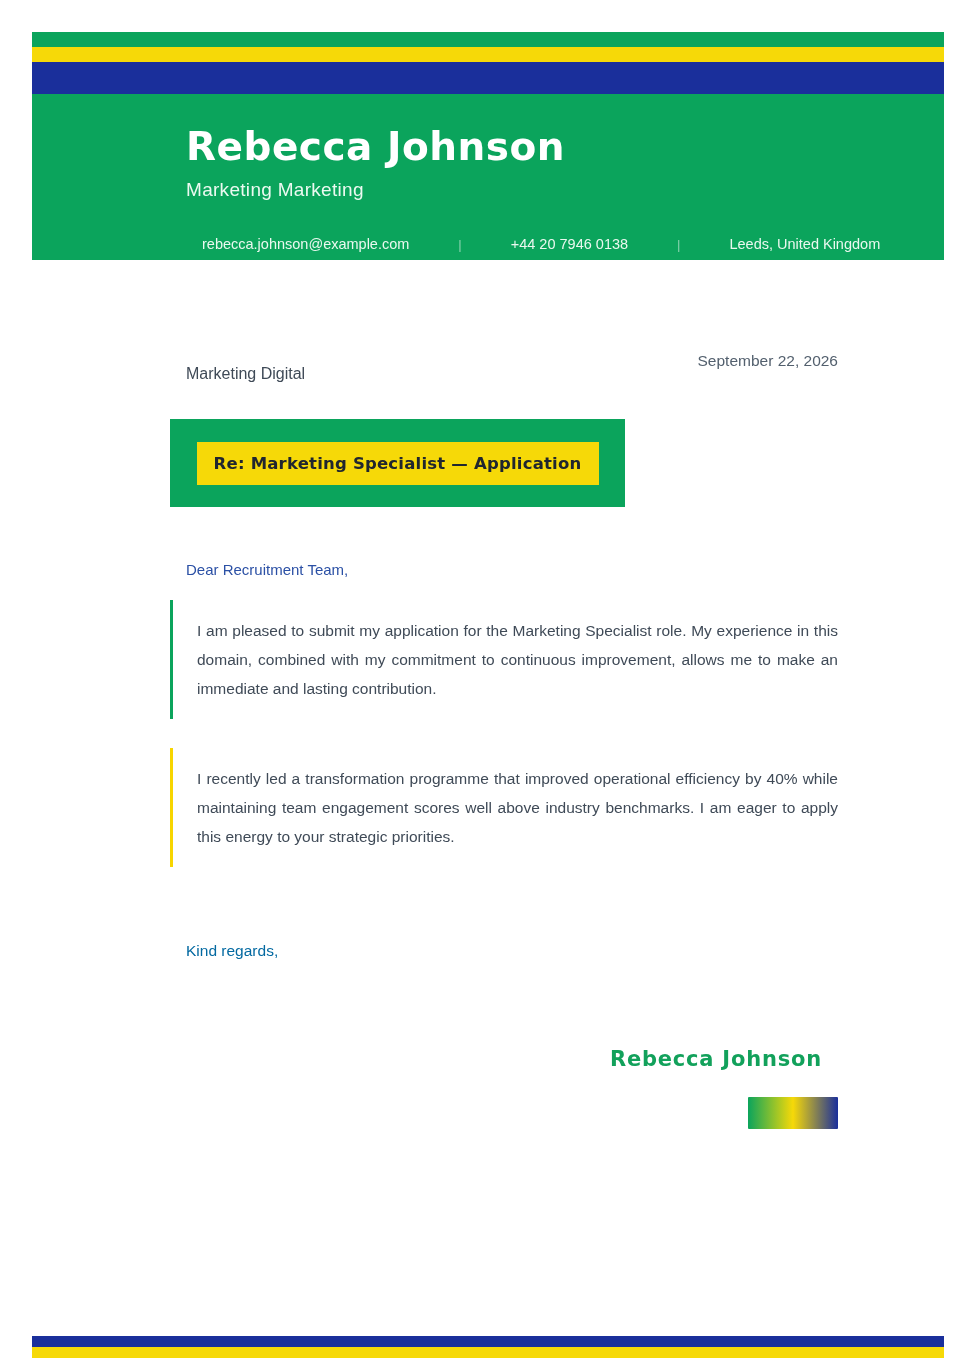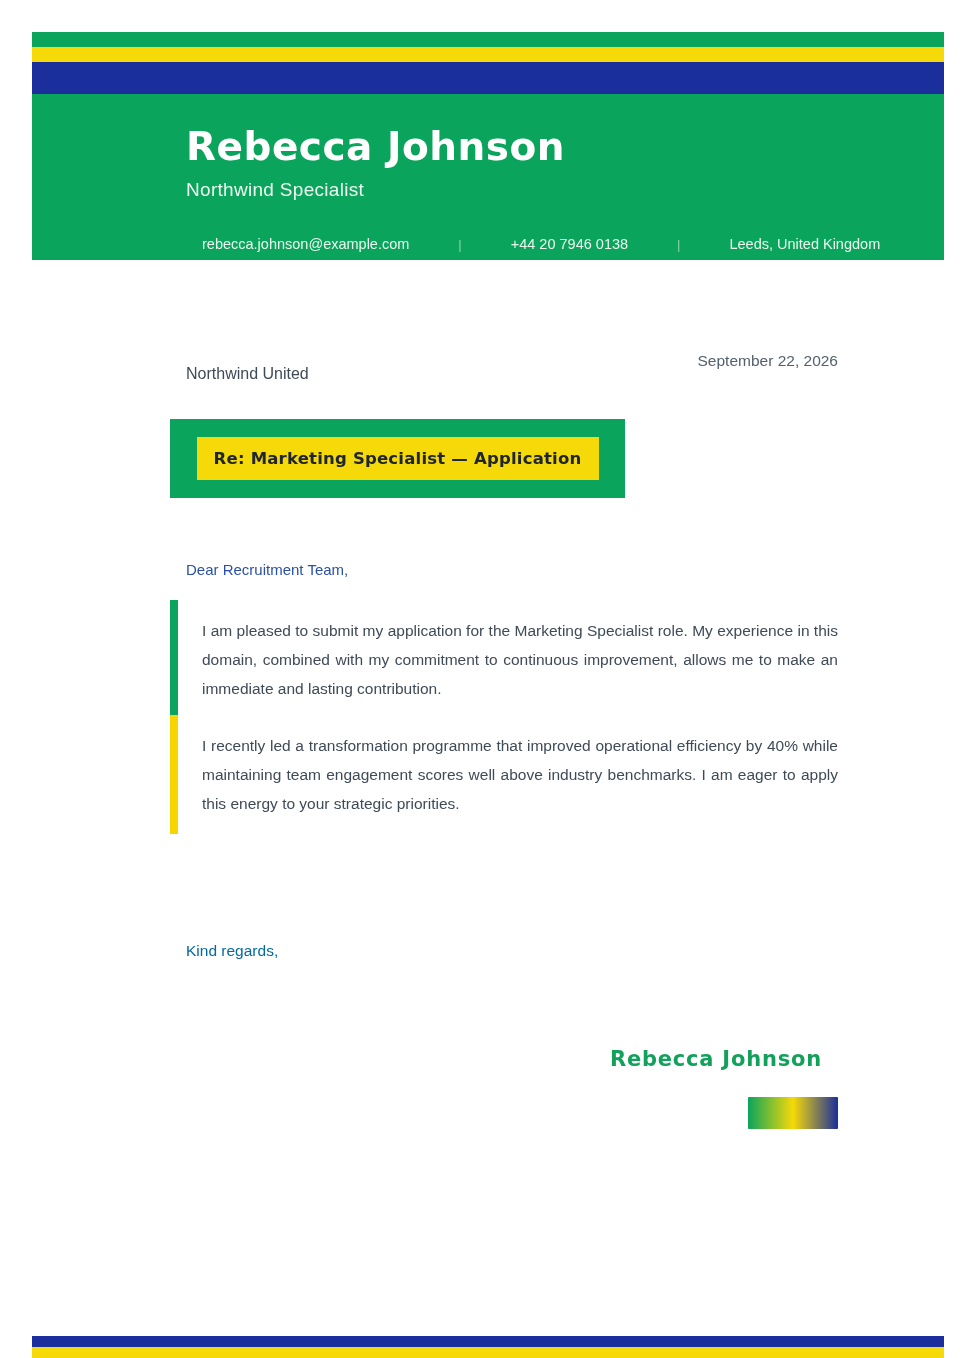--- a/index.html
+++ b/index.html
@@ -44,47 +44,47 @@
     font-size:15.5px; color:#53606e;
   }
   .recipient-name {
     position:absolute; top:317px; left:138px;
     font-size:16px; color:#3f4a57;
   }
 
   
   .subject-banner {
     position:absolute; left:138px; top:387px;
-    width:455px; height:79px;
+    width:455px; height:88px;
     display:flex; align-items:center; justify-content:center;
   }
   .subject-box {
     width:402px; height:43px;
     display:flex; align-items:center; justify-content:center;
   }
   .subject-text {
     font-family:"DejaVu Sans", sans-serif;
     font-weight:bold; font-size:16.5px; letter-spacing:0.2px;
     color:#20262f; white-space:nowrap;
   }
 
   
   .greeting {
     position:absolute; left:138px; top:513px;
     font-size:15px; font-weight:normal;
   }
   .body-paragraph {
     position:absolute; left:138px; width:684px;
-    border-left:8px solid #a3a3a3;
+    border-left:3px solid #a3a3a3;
     padding-left:24px;
     font-size:15.5px; line-height:29px;
     text-align:justify; color:#3f4a57;
   }
   .p1 { top:568px; }
-  .p2 { top:683px; }
+  .p2 { top:716px; }
   .p3 { top:798px; }
 
   .closing {
     position:absolute; left:138px; top:894px;
     font-size:15.5px; color:#0369a1;
   }
 
   
   .signature-block {
     position:absolute; right:138px; top:983px;
@@ -107,33 +107,33 @@
 </head>
 <body>
 
 <div class="page">
 
   <header class="letterhead" style="background: rgb(11, 164, 92);">
     <div class="stripe stripe-top-yellow" style="background: rgb(246, 217, 8);"></div>
     <div class="stripe stripe-top-blue" style="background: rgb(26, 47, 155);"></div>
 
     <h1 class="candidate-name">Rebecca Johnson</h1>
-    <div class="candidate-title">Northwind Specialist</div>
+    <div class="candidate-title">Marketing Marketing</div>
 
     <div class="contact-bar">
       <span>rebecca.johnson@example.com</span>
       <span class="contact-sep">|</span>
       <span>+44 20 7946 0138</span>
       <span class="contact-sep">|</span>
       <span>Leeds, United Kingdom</span>
     </div>
   </header>
 
   <div class="letter-date">September 22, 2026</div>
-  <div class="recipient-name">Northwind United</div>
+  <div class="recipient-name">Marketing Digital</div>
 
   <div class="subject-banner" style="background: rgb(11, 164, 92);">
     <div class="subject-box" style="background: rgb(246, 217, 8);">
       <span class="subject-text">Re: Marketing Specialist — Application</span>
     </div>
   </div>
 
   <div class="greeting" style="color: rgb(43, 80, 165);">Dear Recruitment Team,</div>
 
   <p class="body-paragraph p1" style="border-left-color: rgb(11, 164, 92);">I am pleased to submit my application for the Marketing Specialist role. My experience in this domain, combined with my commitment to continuous improvement, allows me to make an immediate and lasting contribution.</p>

